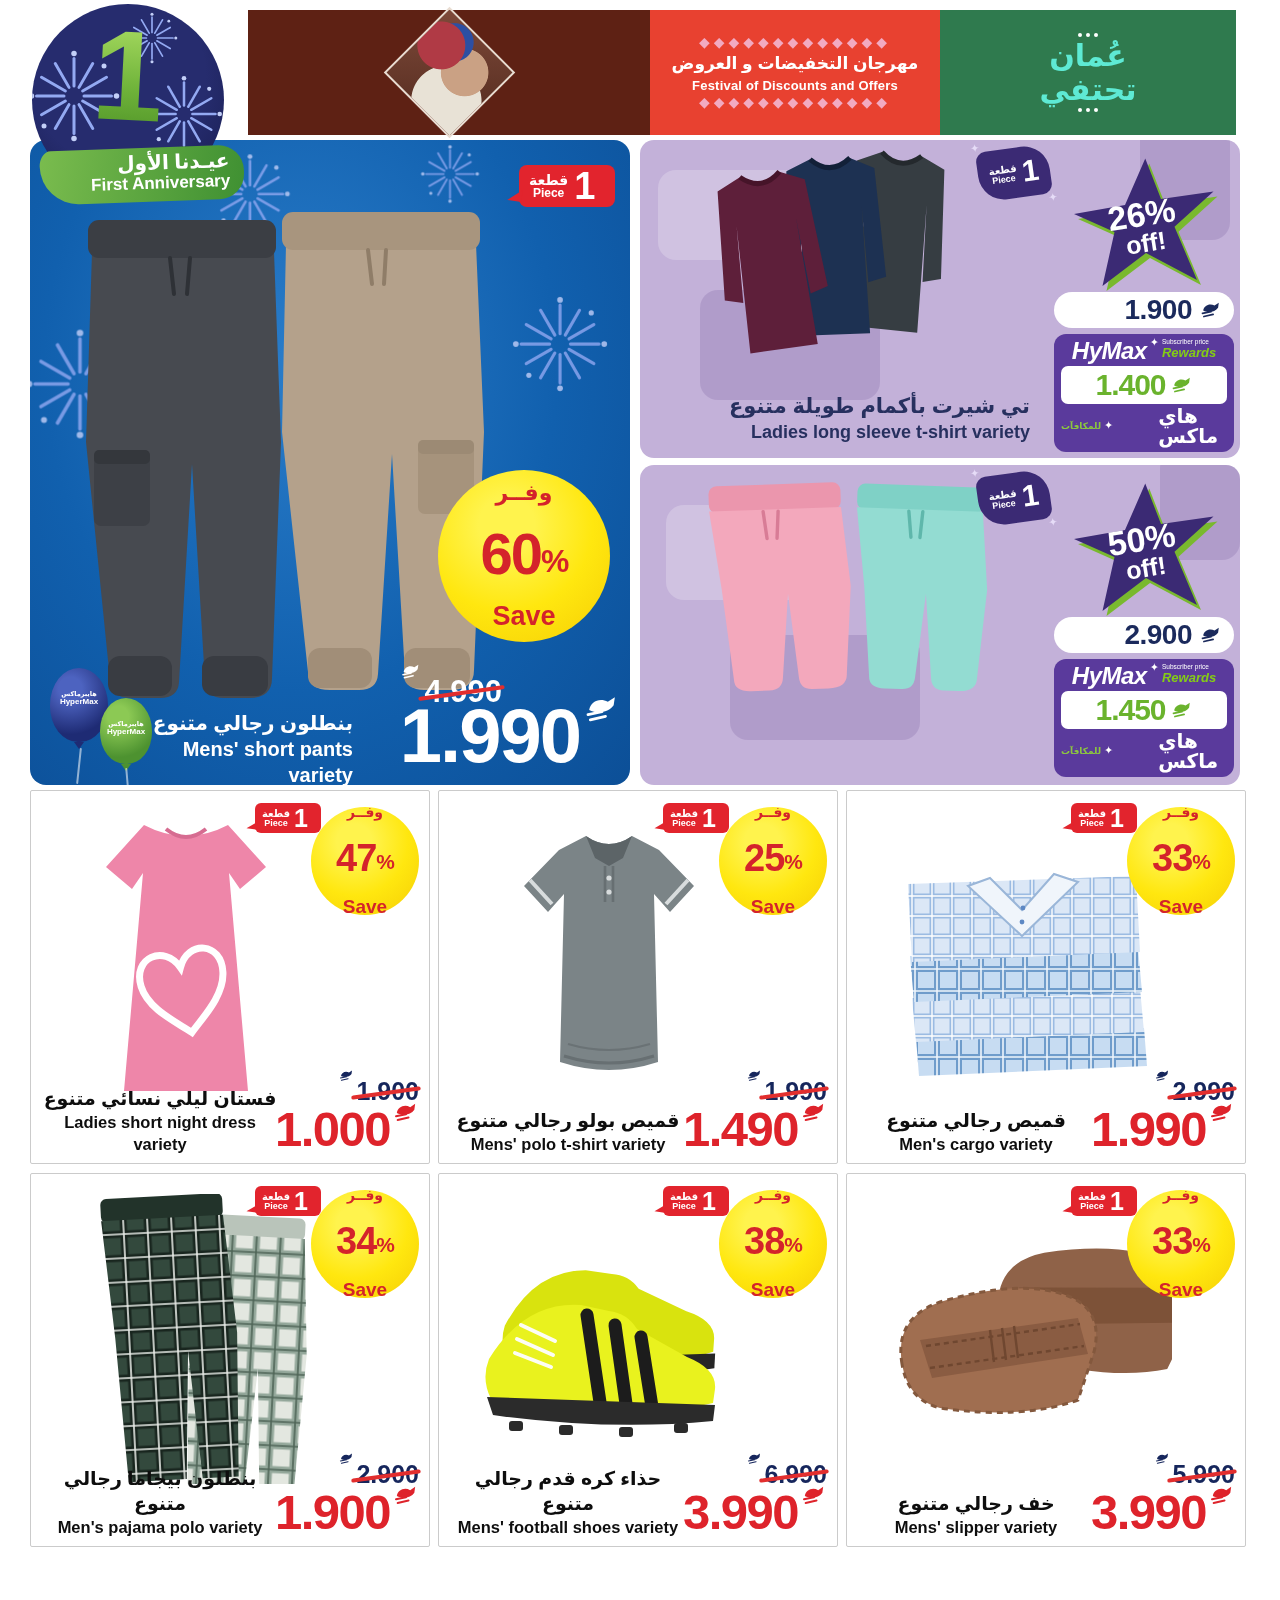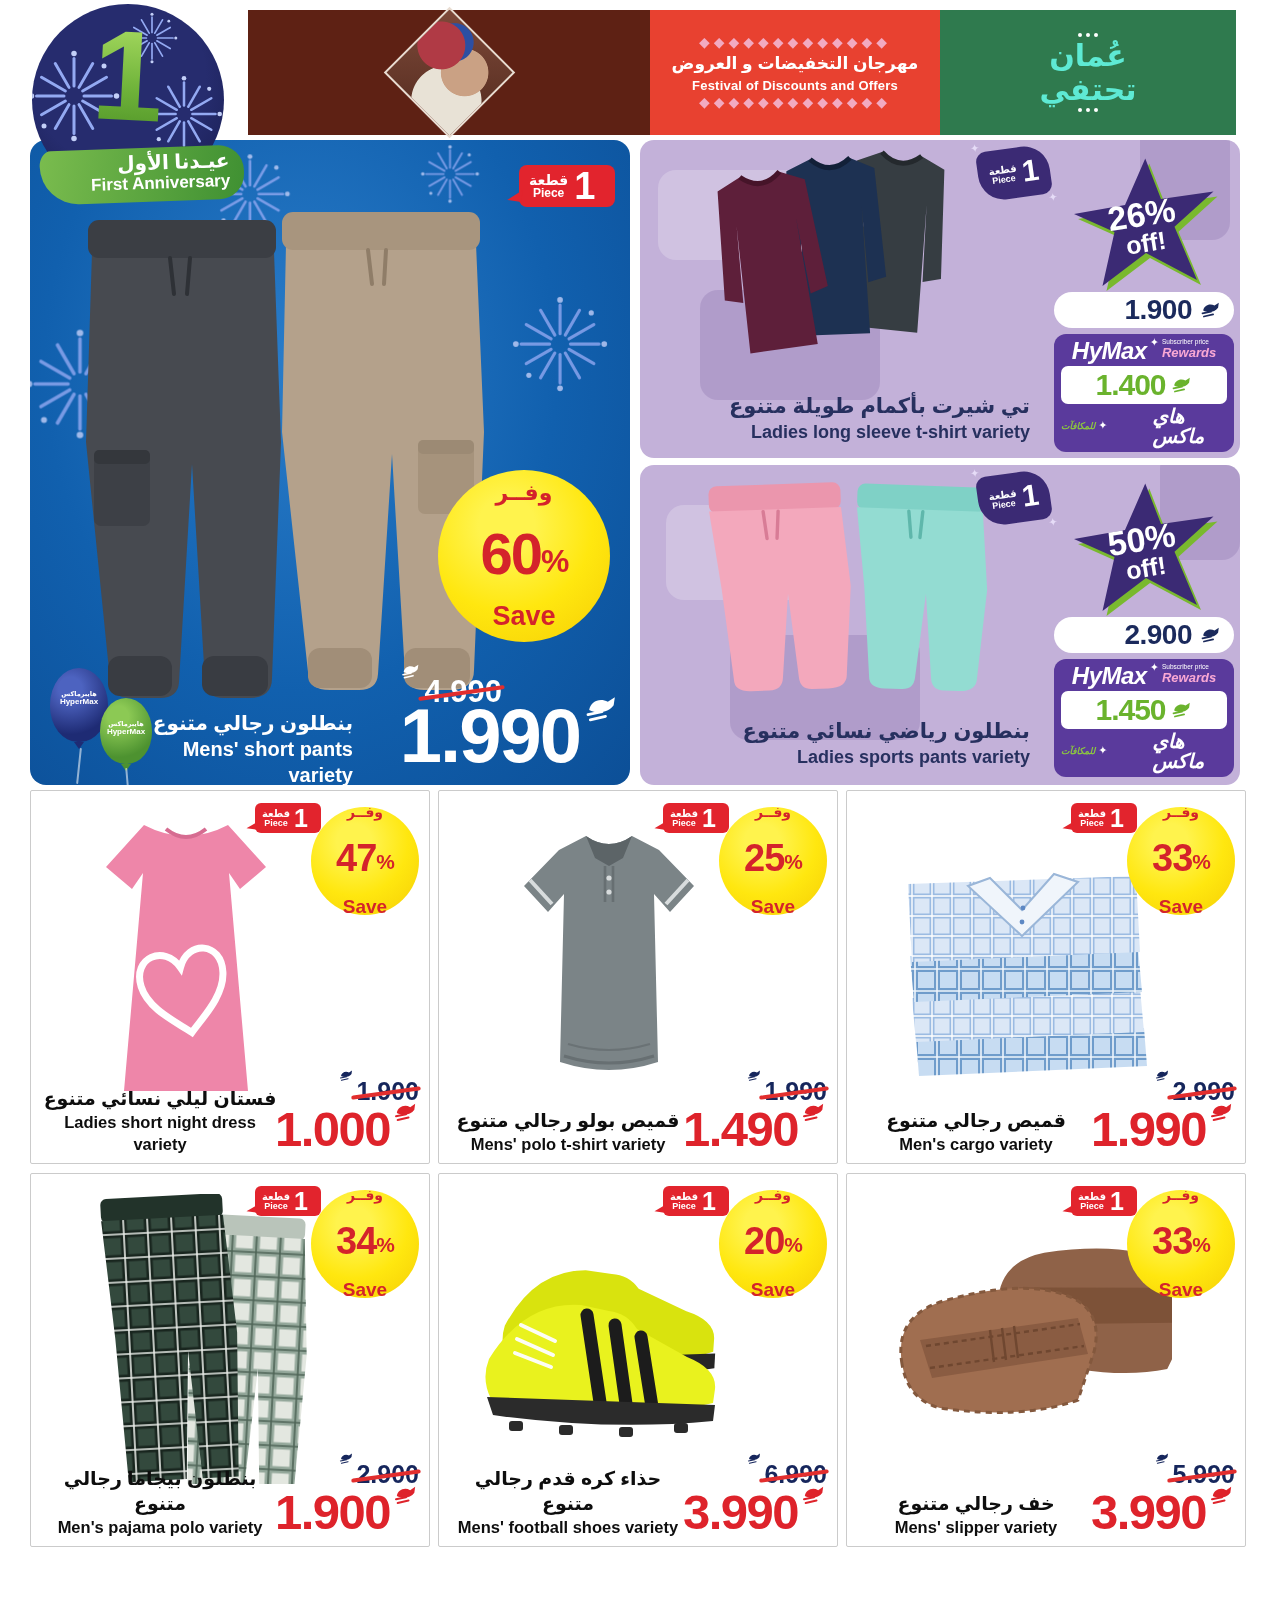--- a/index.html
+++ b/index.html
@@ -141,26 +141,26 @@
   .pill .num { font-size:28px; font-weight:800; letter-spacing:-.5px; }
   .pill .rial { width:22px; height:17px; }
 
   .hymax { position:absolute; left:414px; top:194px; width:180px; height:118px; background:#5a3a9c;
     border-radius:12px; padding:5px 7px; color:#fff; }
   .hx-head { display:flex; align-items:flex-start; justify-content:center; gap:3px; line-height:1; }
   .hx-brand { font-size:24px; font-weight:800; font-style:italic; letter-spacing:-.5px; }
   .hx-spark { color:#fff; font-size:11px; margin-top:-2px; }
   .hx-right { display:flex; flex-direction:column; align-items:flex-start; }
   .hx-sub { font-size:6.5px; }
-  .hx-rew { font-size:13px; font-weight:800; font-style:italic; color:#f9a8d4; }
+  .hx-rew { font-size:13px; font-weight:800; font-style:italic; color:#84cc16; }
   .hx-pricebox { background:#fff; border-radius:7px; margin-top:3px; height:38px;
     display:flex; align-items:center; justify-content:center; gap:5px; color:#6ab32d; }
   .hx-pricebox .num { font-size:30px; font-weight:800; letter-spacing:-1px; }
   .hx-pricebox .rial { width:22px; height:17px; }
-  .hx-ar { display:flex; justify-content:center; align-items:center; gap:3px; margin-top:2px; line-height:1;font-style:italic; }
+  .hx-ar { display:flex; justify-content:center; align-items:center; gap:3px; margin-top:2px; line-height:1; }
   .hx-ar .b { font-size:20px; font-weight:bold;margin-left:42px; }
   .hx-ar .m { font-size:9px; color:#8cc63f; font-weight:bold; }
   .hx-sub-ar { text-align:center; font-size:8.5px; margin-top:19px;text-decoration:underline; }
 
   .offer-names { position:absolute; left:40px; top:252px; width:350px; text-align:right;
     color:#27305f; line-height:1.35; }
   .offer-names .ar { font-size:21px; font-weight:bold; }
   .offer-names .en { font-size:18px; font-weight:bold; }
 
   
@@ -517,24 +517,20 @@
       </span>
     </div>
     <div class="hx-ar">
       <span class="m">للمكافآت</span>
       <span class="hx-spark">✦</span>
       <span class="b">هاي ماكس</span>
     </div>
     <div class="hx-sub-ar">سعر مشتركي</div>
   </div>
 
-  <div class="offer-names">
-    <div class="ar">بنطلون رياضي نسائي متنوع</div>
-    <div class="en">Ladies sports pants variety</div>
-  </div>
 </div>
 
 <div class="cards">
 
   <div class="card">
     <div class="prod" style="left:55px;top:18px;width:200px;height:290px">
       <svg viewBox="0 0 200 290">
         <path d="M58 16 Q100 38 142 16 L180 58 L154 80 L143 64 L162 282 L38 282 L57 64 L46 80 L20 58 Z" fill="#ee86a9"></path>
         <path d="M80 20 Q100 36 120 20" fill="none" stroke="#d66c91" stroke-width="4"></path>
         <g transform="rotate(-10 100 190)">
@@ -766,21 +762,21 @@
     <div class="piece-badge pb-sm">
       <span class="pb-tail"></span>
       <span class="pb-col">
         <span class="pb-ar">قطعة</span>
         <span class="pb-en">Piece</span>
       </span>
       <span class="pb-num">1</span>
     </div>
     <div class="save-circle sc-card">
       <span class="sc-ar">وفــر</span>
-      <span class="sc-pct"><span>20</span><sup>%</sup></span>
+      <span class="sc-pct"><span>38</span><sup>%</sup></span>
       <span class="sc-en">Save</span>
     </div>
     <div class="card-names">
       <div class="ar">حذاء كره قدم رجالي متنوع</div>
       <div class="en">Mens' football shoes variety</div>
     </div>
     <div class="card-prices">
       <div class="cp-old">
         <span class="rial" style="color:#16265c">
           <svg viewBox="0 0 30 24">

